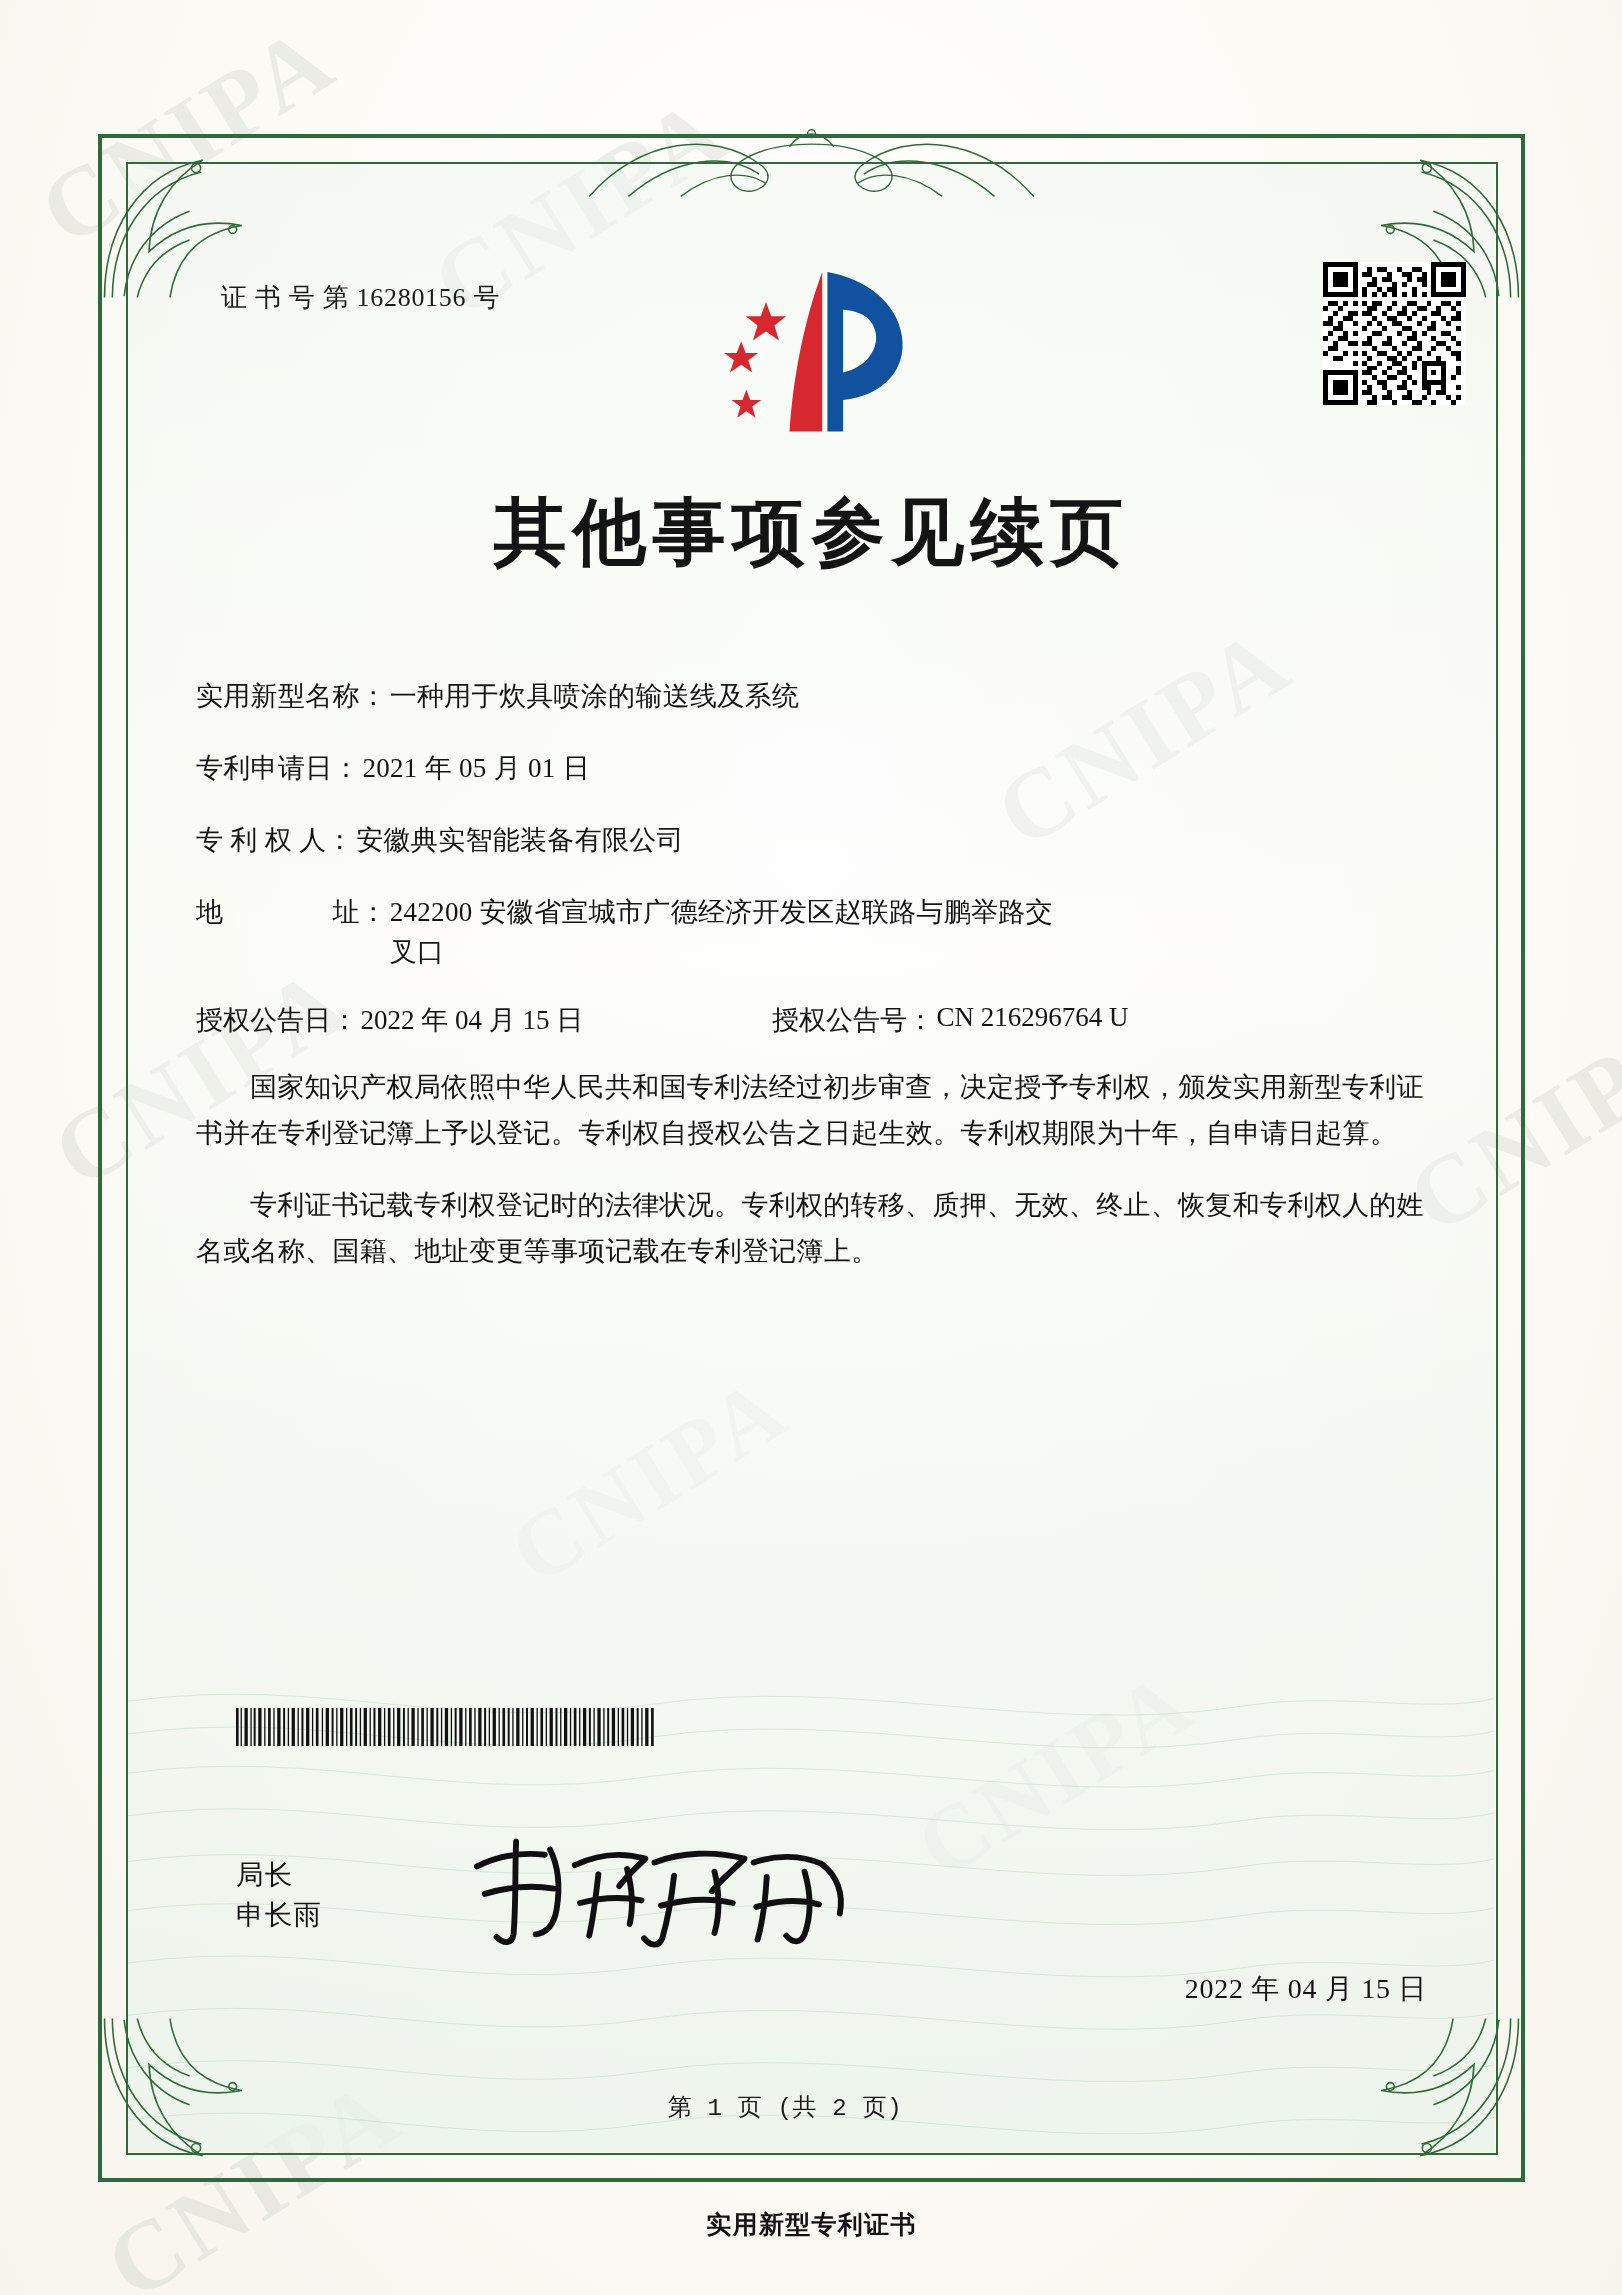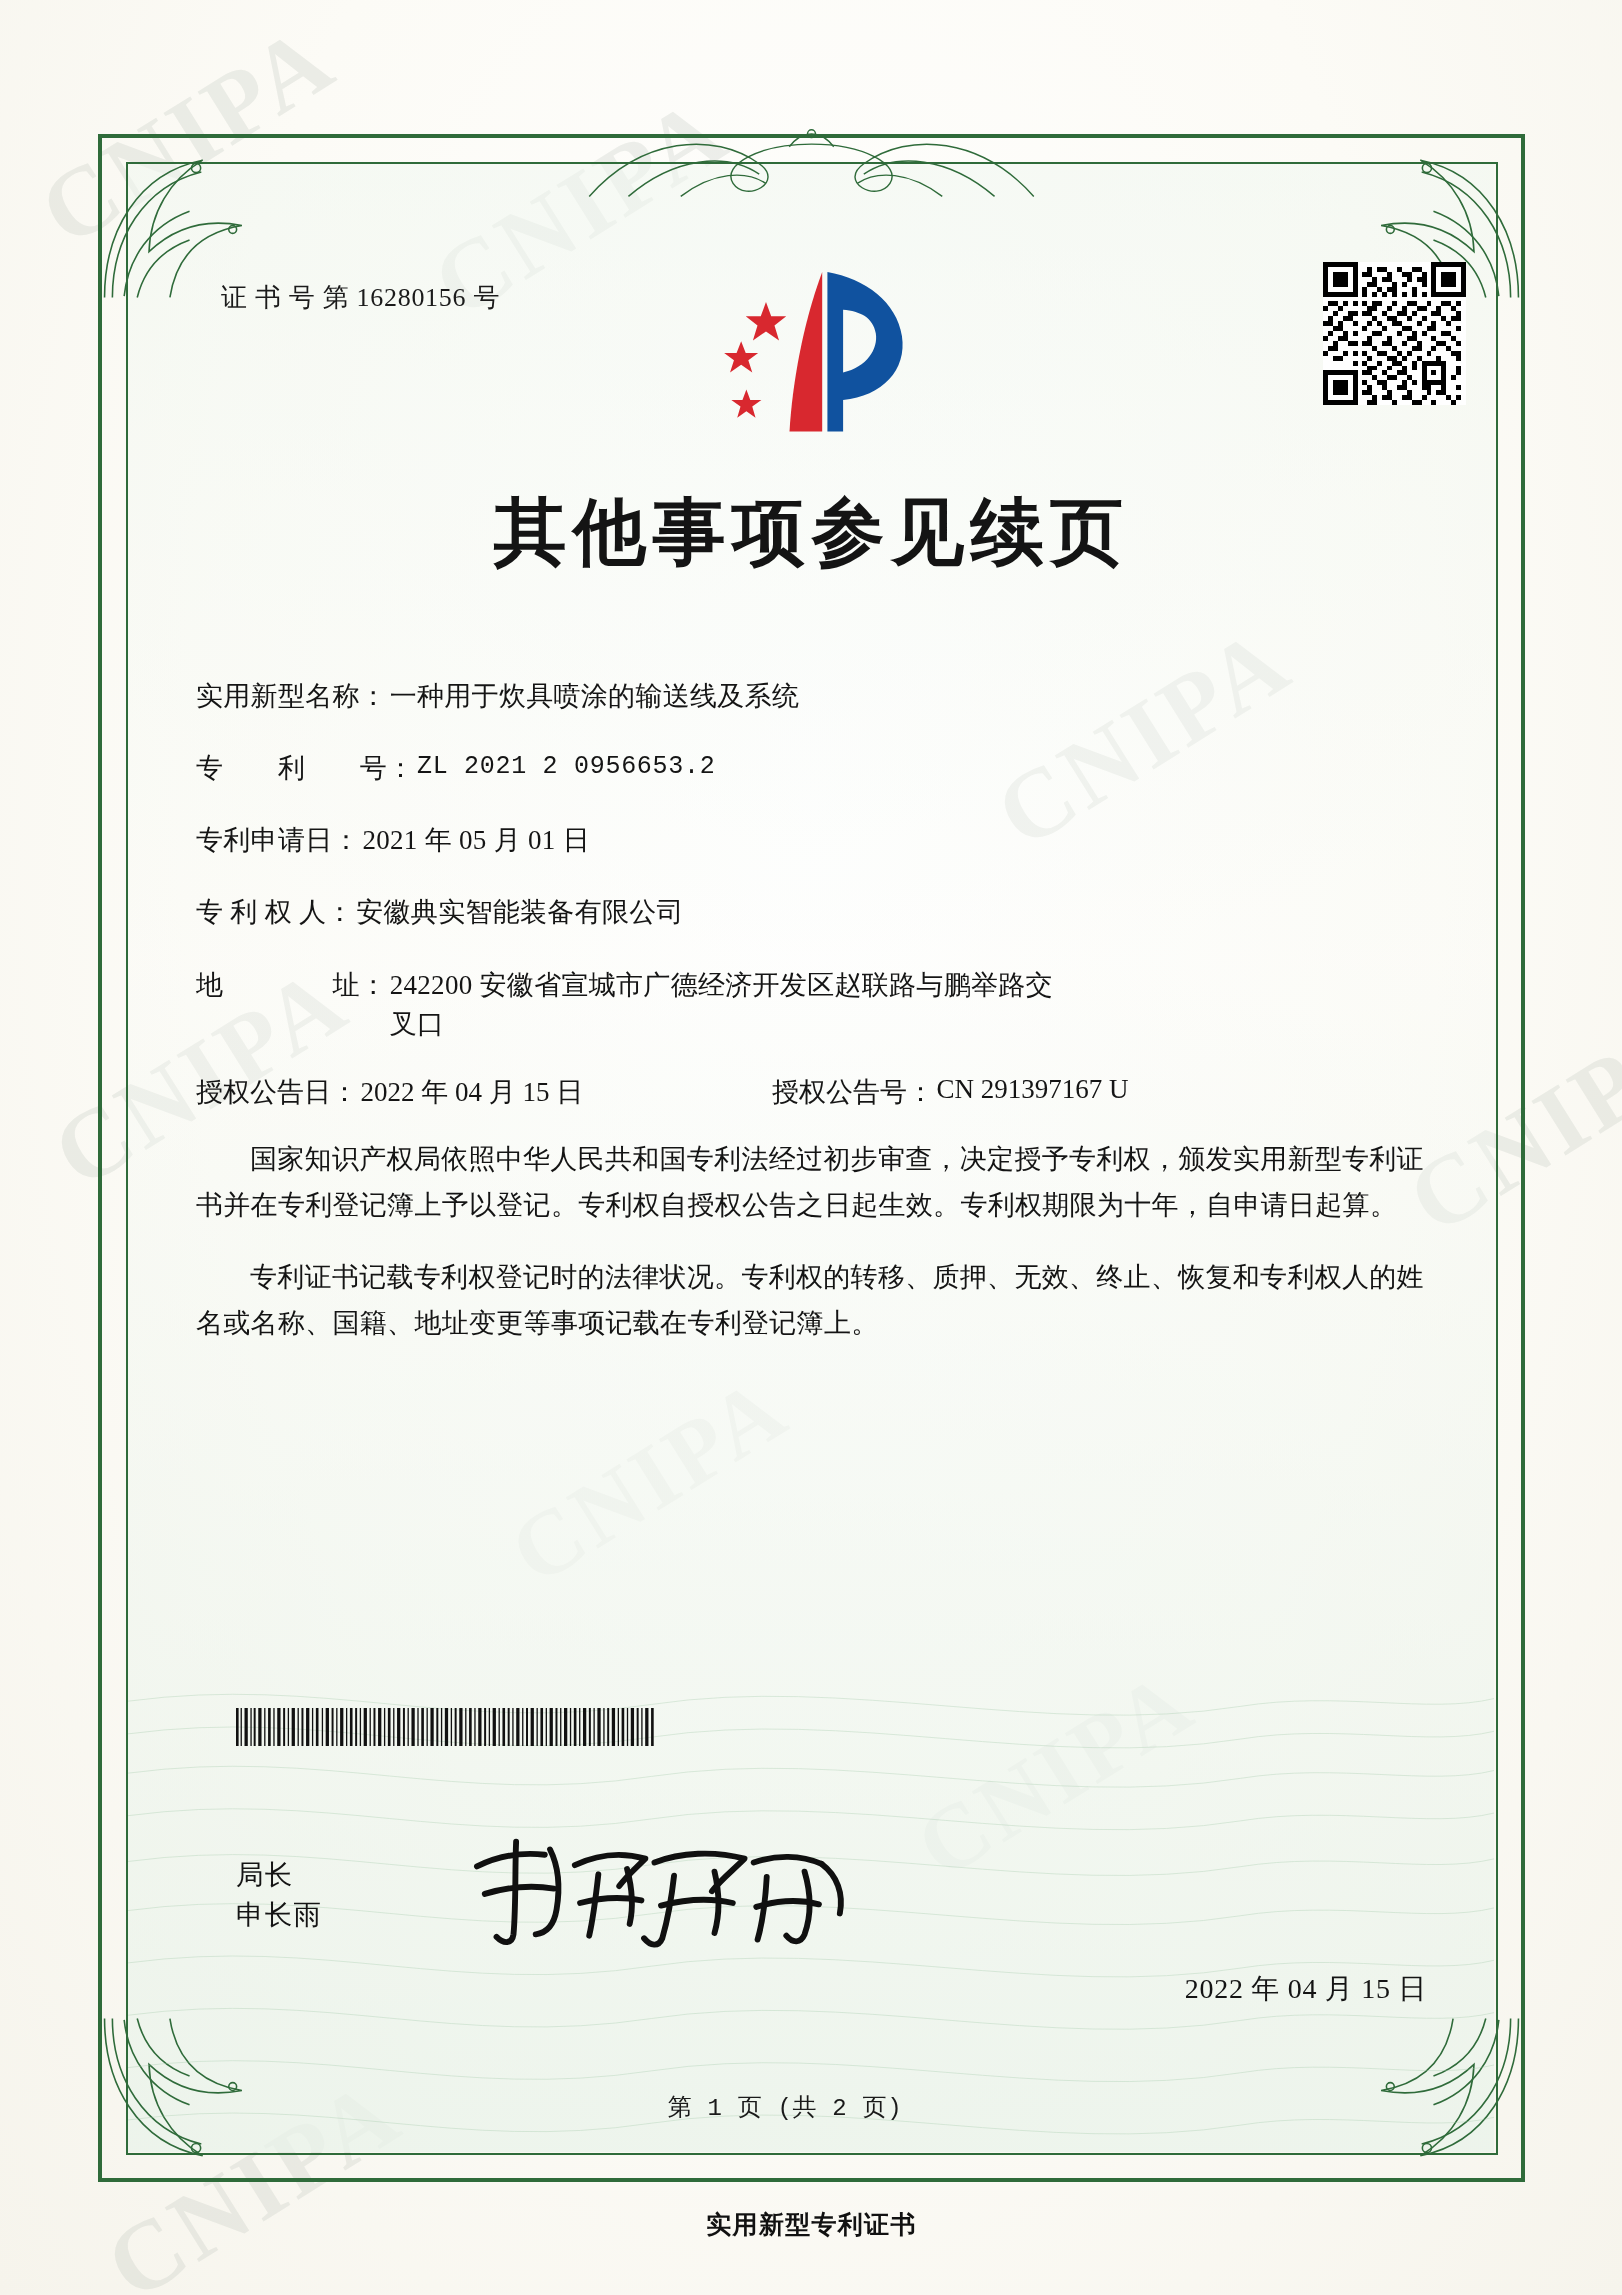--- a/index.html
+++ b/index.html
@@ -555,24 +555,20 @@
 
   <div id="content" style="top:661px;">
     <div class="fields">
 
       <div class="field-row">
         <span class="field-label">实用新型名称：</span>
         <span class="field-value">一种用于炊具喷涂的输送线及系统</span>
       </div>
 
 
-      <div class="field-row">
-        <span class="field-label">专　　利　　号：</span>
-        <span class="field-value mono">ZL 2021 2 0956653.2</span>
-      </div>
 
       <div class="field-row">
         <span class="field-label">专利申请日：</span>
         <span class="field-value">2021 年 05 月 01 日</span>
       </div>
 
       <div class="field-row">
         <span class="field-label">专 利 权 人：</span>
         <span class="field-value">安徽典实智能装备有限公司</span>
       </div>
@@ -583,21 +579,21 @@
 叉口</span>
       </div>
 
       <div class="two-col">
         <span class="col-a">
           <span class="field-label">授权公告日：</span>
           <span class="field-value">2022 年 04 月 15 日</span>
         </span>
         <span class="col-b">
           <span class="field-label">授权公告号：</span>
-          <span class="field-value">CN 291397167 U</span>
+          <span class="field-value">CN 216296764 U</span>
         </span>
       </div>
 
     </div>
 
     <div class="para">国家知识产权局依照中华人民共和国专利法经过初步审查，决定授予专利权，颁发实用新型专利证书并在专利登记簿上予以登记。专利权自授权公告之日起生效。专利权期限为十年，自申请日起算。</div>
     <div class="para">专利证书记载专利权登记时的法律状况。专利权的转移、质押、无效、终止、恢复和专利权人的姓名或名称、国籍、地址变更等事项记载在专利登记簿上。</div>
   </div>
 
   <svg id="barcode" viewBox="0 0 640 58" preserveAspectRatio="none">

